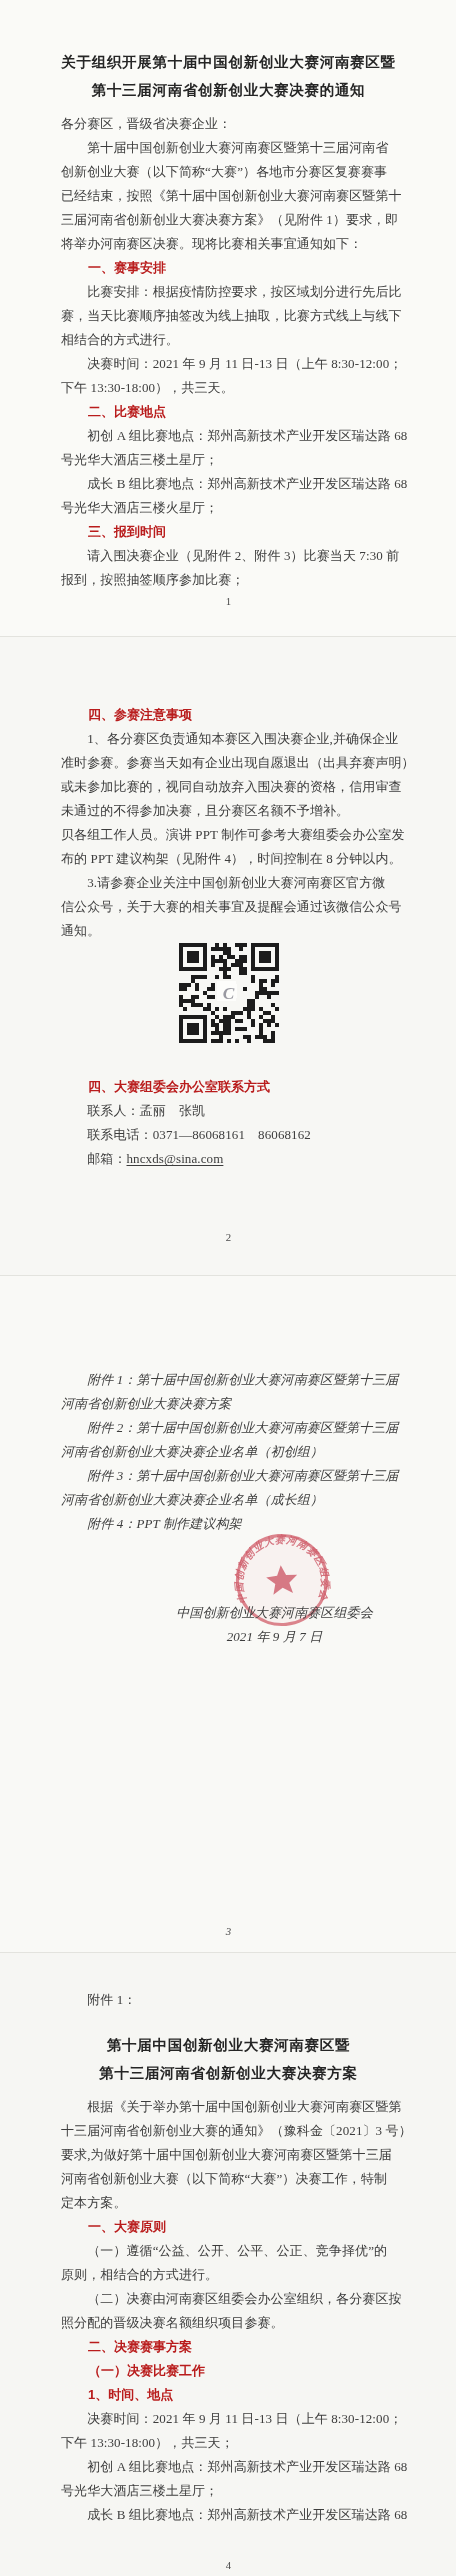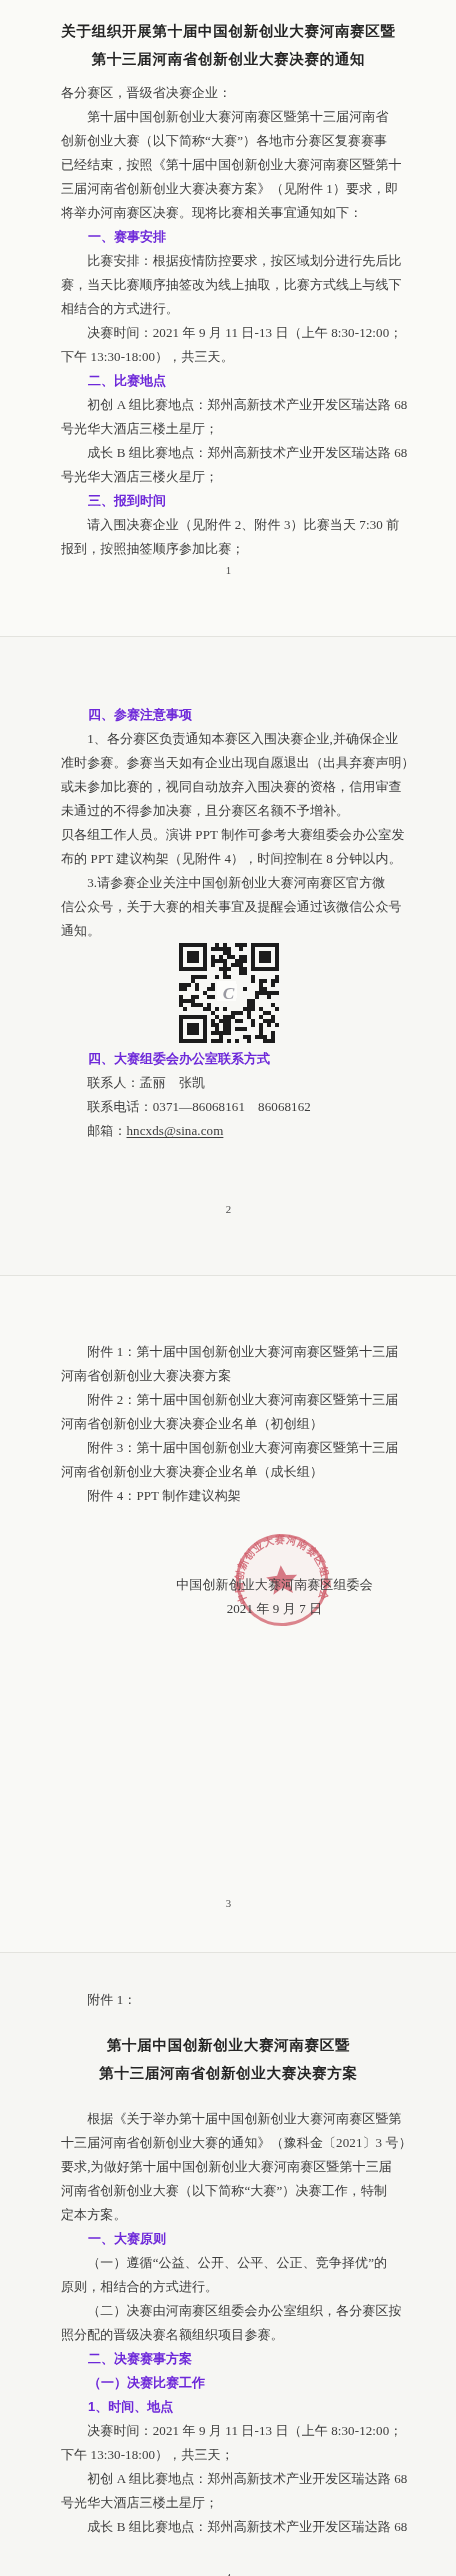--- a/index.html
+++ b/index.html
@@ -10,74 +10,74 @@
     color:#3d3d3d;
   }
   .page{
     position:relative;
     width:457px;
     box-sizing:border-box;
     overflow:hidden;
     background:#f8f8f5;
   }
   .page + .page{border-top:0.7px solid #e3e3de;}
-  #page1{height:636px;padding-top:17px;background:#fafaf7;}
+  #page1{height:636px;padding-top:48px;background:#fafaf7;}
   #page2{height:639px;padding-top:66px;background:#f7f7f4;}
-  #page3{height:677px;padding-top:64px;background:#f9f9f6;}
+  #page3{height:677px;padding-top:92px;background:#f9f9f6;font-style:italic;}
   #page4{height:672px;padding-top:35px;background:#f6f6f3;}
 
   .tl{
     height:24px;line-height:24px;
     font-size:13px;letter-spacing:0.1px;
     padding-left:61px;padding-right:0;
     white-space:pre;
   }
   .h{
     height:24px;line-height:24px;
-    font-size:13px;font-weight:bold;color:#6d28d9;
+    font-size:13px;font-weight:bold;color:#b91c1c;
     padding-left:88px;white-space:pre;
     font-family:"Liberation Sans","DejaVu Sans",sans-serif;
   }
   .doc-title .title-line{
     height:28px;line-height:28px;
     text-align:center;font-weight:bold;
     font-size:14.5px;letter-spacing:0.7px;color:#252525;
     font-family:"Liberation Sans","DejaVu Sans",sans-serif;
     white-space:pre;
   }
   .pagenum{
     height:16px;line-height:16px;
     text-align:center;font-size:10.8px;color:#4a4a4a;
   }
   #page1 .doc-title{margin-bottom:8px;}
   #page1 .pagenum{margin-top:1.4px;}
 
   .qr-wrap{
     width:101px;height:100px;margin:0 auto;
   }
-  #page2 .h-contact{margin-top:4px;}
+  #page2 .h-contact{margin-top:32px;}
   #page2 .pagenum{margin-top:58px;}
 
   .sign-block{
     position:relative;z-index:2;
     width:203px;margin-left:173px;margin-top:65px;
     text-align:center;
   }
   .sign-block .tl{padding-left:0;text-align:center;}
   .seal{
     position:absolute;left:228px;top:250px;
     width:108px;height:108px;z-index:1;
     transform:rotate(-5deg);
     opacity:.92;
   }
   #page3 .pagenum{margin-top:274px;}
 
   #page4 .tl,#page4 .h{height:24px;line-height:24px;}
   #page4 .doc-title{margin-top:19px;}
-  #page4 .basis{margin-top:20px;}
+  #page4 .basis{margin-top:8px;}
   #page4 .pagenum{margin-top:30px;}
 
   .u{text-decoration:underline;text-underline-offset:2px;}
   .bottom-strip{
     position:absolute;left:0;bottom:0;width:100%;height:5.4px;
     background:linear-gradient(#d9d9d5,#c2c2be);
   }
 </style>
 </head>
 <body>

